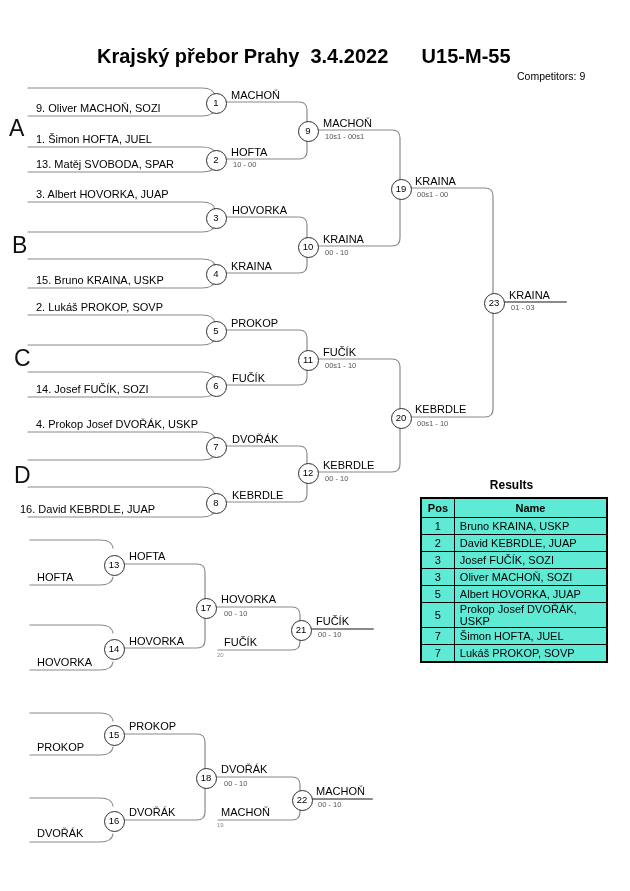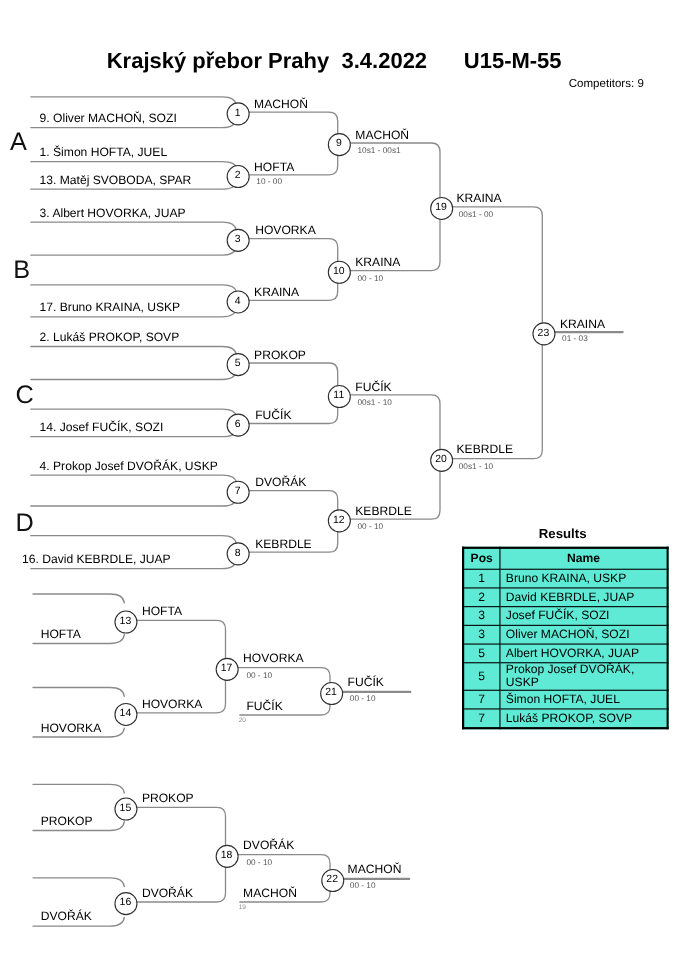--- a/index.html
+++ b/index.html
@@ -95,21 +95,21 @@
 
   <div class="abs txt section-letter" style="left:9px;top:115px;">A</div>
   <div class="abs txt section-letter" style="left:12px;top:232px;">B</div>
   <div class="abs txt section-letter" style="left:14px;top:345px;">C</div>
   <div class="abs txt section-letter" style="left:14px;top:462px;">D</div>
 
   <div class="abs txt entry" style="left:36px;top:102px;">9. Oliver MACHOŇ, SOZI</div>
   <div class="abs txt entry" style="left:36px;top:133px;">1. Šimon HOFTA, JUEL</div>
   <div class="abs txt entry" style="left:36px;top:158px;">13. Matěj SVOBODA, SPAR</div>
   <div class="abs txt entry" style="left:36px;top:188px;">3. Albert HOVORKA, JUAP</div>
-  <div class="abs txt entry" style="left:36px;top:274px;">17. Bruno KRAINA, USKP</div>
+  <div class="abs txt entry" style="left:36px;top:274px;">15. Bruno KRAINA, USKP</div>
   <div class="abs txt entry" style="left:36px;top:301px;">2. Lukáš PROKOP, SOVP</div>
   <div class="abs txt entry" style="left:36px;top:383px;">14. Josef FUČÍK, SOZI</div>
   <div class="abs txt entry" style="left:36px;top:418px;">4. Prokop Josef DVOŘÁK, USKP</div>
   <div class="abs txt entry" style="left:20px;top:503px;">16. David KEBRDLE, JUAP</div>
 
   <div class="abs txt winner" style="left:231px;top:89px;">MACHOŇ</div>
   <div class="abs txt winner" style="left:231px;top:146px;">HOFTA</div>
   <div class="abs txt score" style="left:233px;top:161px;">10 - 00</div>
   <div class="abs txt winner" style="left:232px;top:204px;">HOVORKA</div>
   <div class="abs txt winner" style="left:231px;top:260px;">KRAINA</div>

